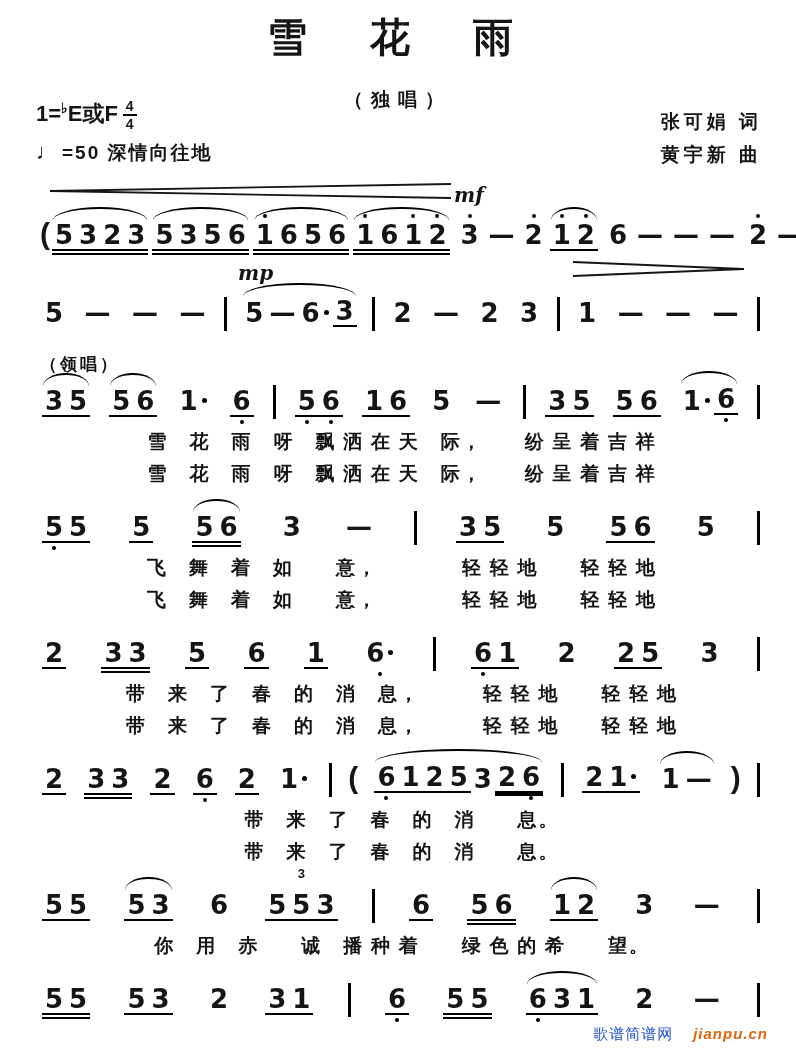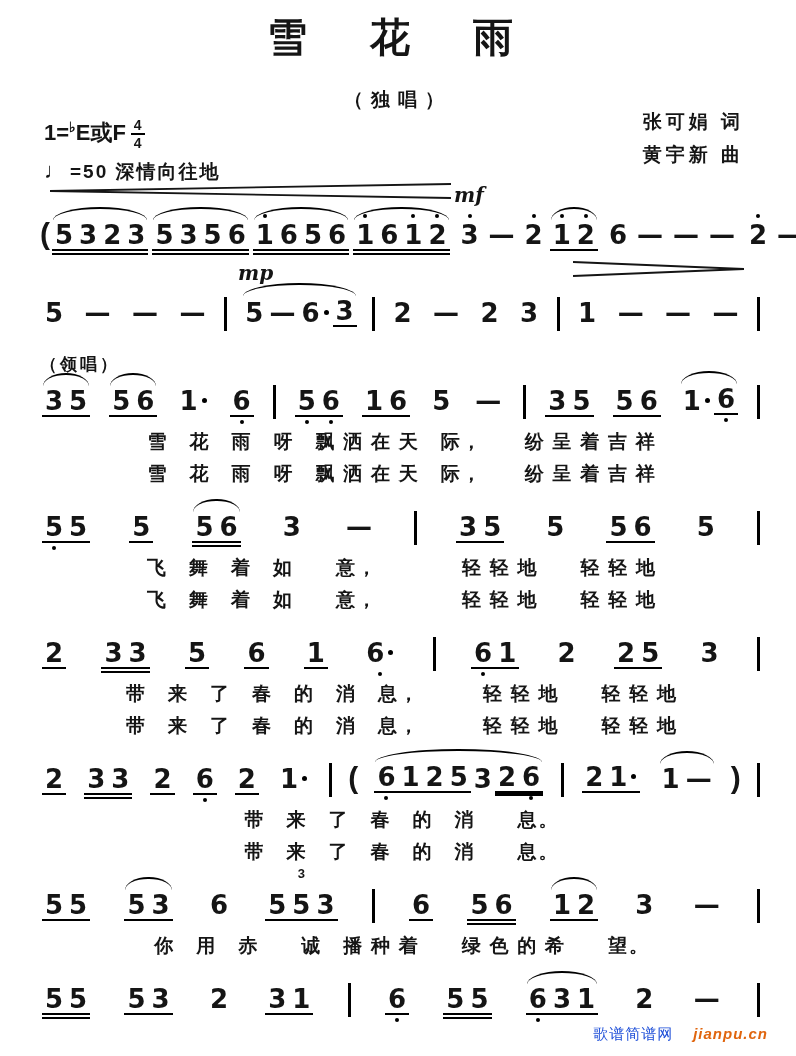--- a/index.html
+++ b/index.html
@@ -10,29 +10,29 @@
   }
   .title{
     text-align:center;font-size:40px;font-weight:bold;
     letter-spacing:26px;padding-left:10px;margin:10px 0 0;
   }
   .subtitle{
     text-align:center;font-size:19px;font-weight:bold;
     letter-spacing:8px;margin-top:22px;
   }
   .meta{position:relative;height:66px;margin-top:0;}
-  .meta-left{position:absolute;left:44px;top:-14px;font-weight:bold;margin-top:19px;}
+  .meta-left{position:absolute;left:36px;top:-14px;font-weight:bold;}
   .key-line{font-size:22px;}
   .flat{font-size:14px;vertical-align:super;font-weight:bold;}
   .frac{display:inline-block;vertical-align:middle;text-align:center;font-size:14px;line-height:1;margin-left:5px;font-weight:bold;}
   .frac .fnum{display:block;border-bottom:2px solid #000;padding:0 3px 1px;}
   .frac .fden{display:block;padding-top:1px;}
   .tempo-line{font-size:19px;margin-top:8px;letter-spacing:2px;}
   .qnote{font-size:22px;margin-right:2px;}
-  .meta-right{position:absolute;right:52px;top:-8px;font-size:19px;font-weight:bold;line-height:1.75;letter-spacing:4px;}
+  .meta-right{position:absolute;right:34px;top:-8px;font-size:19px;font-weight:bold;line-height:1.75;letter-spacing:4px;}
   .system{position:relative;margin:0 34px 0 40px;padding-top:18px;}
   .system.hp{padding-top:34px;}
   .sys-label{font-size:17px;font-weight:bold;letter-spacing:3px;margin:0 0 2px 0;height:24px;}
   .note-row{display:flex;align-items:flex-end;justify-content:space-between;position:relative;height:44px;}
   .cell{position:relative;display:flex;align-items:flex-end;padding:0 2px 8px;}
   .note{position:relative;font-family:"DejaVu Sans", sans-serif;font-weight:bold;font-size:26px;line-height:1.05;padding:0 3px;display:inline-block;}
   .note.nu1{border-bottom:2px solid #000;}
   .note.nu2{border-bottom:2px solid #000;box-shadow:0 3px 0 #000;}
   .dot{position:absolute;left:50%;transform:translateX(-50%);width:4px;height:4px;border-radius:50%;background:#000;display:block;}
   .dot.hi{top:-8px;}

